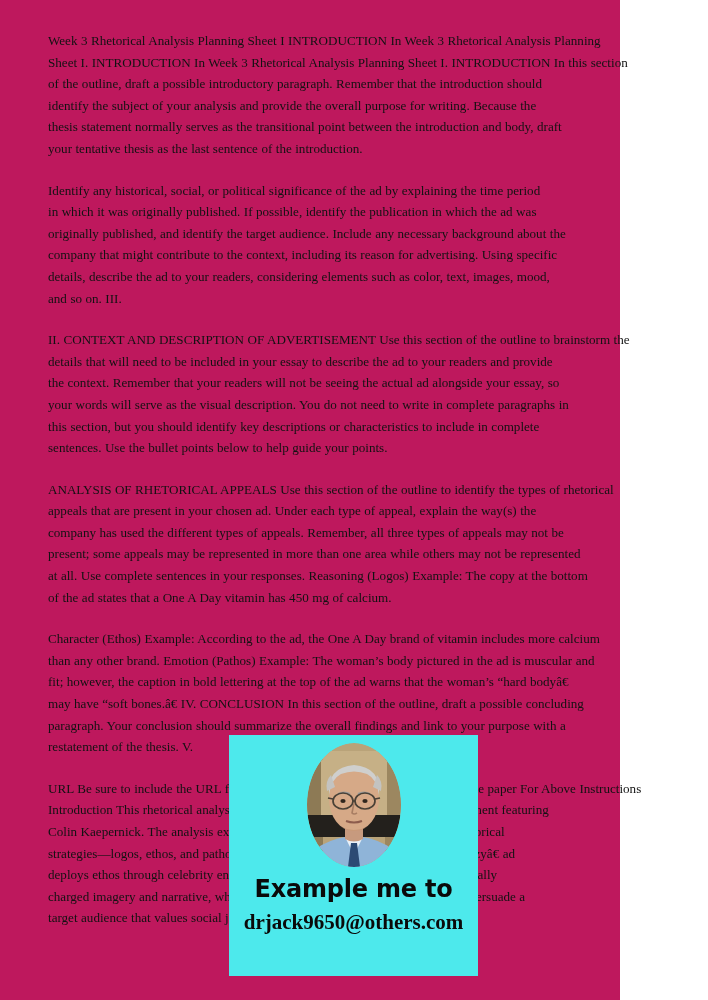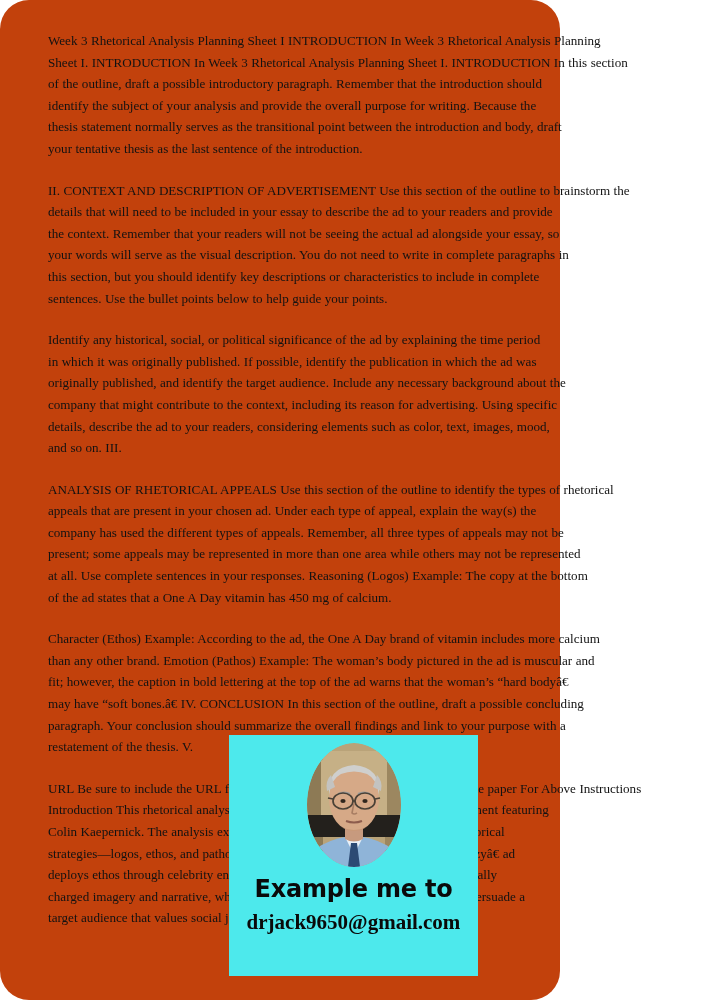--- a/index.html
+++ b/index.html
@@ -10,24 +10,23 @@
     width: 708px;
     height: 1000px;
     background: #ffffff;
     font-family: "Liberation Serif", "DejaVu Serif", serif;
     overflow: hidden;
     position: relative;
   }
 
   #page {
     position: relative;
-    width: 560px;
+    width: 620px;
     height: 1000px;
-    background: #c2410c;
-    border-radius: 29px;
+    background: #be185d;
   }
 
   #doc-body {
     position: absolute;
     left: 48px;
     top: 30px;
     width: 634px;
   }
 
   .para {
@@ -97,32 +96,32 @@
 
 <div id="page">
 
   <div id="doc-body">
     <p class="para">Week 3 Rhetorical Analysis Planning Sheet I INTRODUCTION In Week 3 Rhetorical Analysis Planning
 Sheet I. INTRODUCTION In Week 3 Rhetorical Analysis Planning Sheet I. INTRODUCTION In this section
 of the outline, draft a possible introductory paragraph. Remember that the introduction should
 identify the subject of your analysis and provide the overall purpose for writing. Because the
 thesis statement normally serves as the transitional point between the introduction and body, draft
 your tentative thesis as the last sentence of the introduction.</p>
+    <p class="para">Identify any historical, social, or political significance of the ad by explaining the time period
+in which it was originally published. If possible, identify the publication in which the ad was
+originally published, and identify the target audience. Include any necessary background about the
+company that might contribute to the context, including its reason for advertising. Using specific
+details, describe the ad to your readers, considering elements such as color, text, images, mood,
+and so on. III.</p>
     <p class="para">II. CONTEXT AND DESCRIPTION OF ADVERTISEMENT Use this section of the outline to brainstorm the
 details that will need to be included in your essay to describe the ad to your readers and provide
 the context. Remember that your readers will not be seeing the actual ad alongside your essay, so
 your words will serve as the visual description. You do not need to write in complete paragraphs in
 this section, but you should identify key descriptions or characteristics to include in complete
 sentences. Use the bullet points below to help guide your points.</p>
-    <p class="para">Identify any historical, social, or political significance of the ad by explaining the time period
-in which it was originally published. If possible, identify the publication in which the ad was
-originally published, and identify the target audience. Include any necessary background about the
-company that might contribute to the context, including its reason for advertising. Using specific
-details, describe the ad to your readers, considering elements such as color, text, images, mood,
-and so on. III.</p>
     <p class="para">ANALYSIS OF RHETORICAL APPEALS Use this section of the outline to identify the types of rhetorical
 appeals that are present in your chosen ad. Under each type of appeal, explain the way(s) the
 company has used the different types of appeals. Remember, all three types of appeals may not be
 present; some appeals may be represented in more than one area while others may not be represented
 at all. Use complete sentences in your responses. Reasoning (Logos) Example: The copy at the bottom
 of the ad states that a One A Day vitamin has 450 mg of calcium.</p>
     <p class="para">Character (Ethos) Example: According to the ad, the One A Day brand of vitamin includes more calcium
 than any other brand. Emotion (Pathos) Example: The woman’s body pictured in the ad is muscular and
 fit; however, the caption in bold lettering at the top of the ad warns that the woman’s “hard bodyâ€
 may have “soft bones.â€ IV. CONCLUSION In this section of the outline, draft a possible concluding
@@ -187,17 +186,17 @@
 
           <path d="M34 84 Q47 92 60 84 Q47 90 34 84 Z" fill="#c0906f" opacity="0.6"></path>
         </g>
       </svg>
     </div>
 
     <div id="contact-headline">
       <span class="l1">Example me to</span>
     </div>
 
-    <div id="contact-email">drjack9650@gmail.com</div>
+    <div id="contact-email">drjack9650@others.com</div>
 
   </div>
 
 </div>
 
 </body></html>

